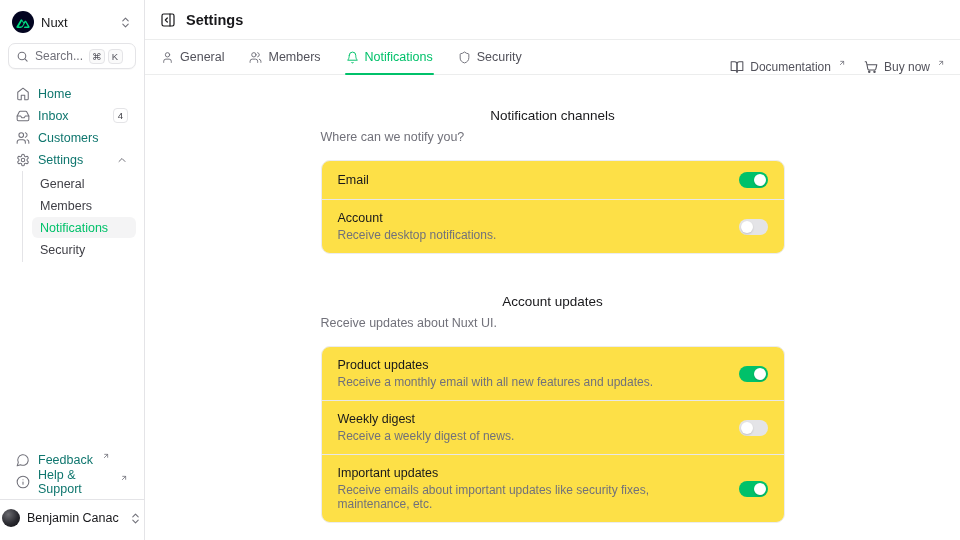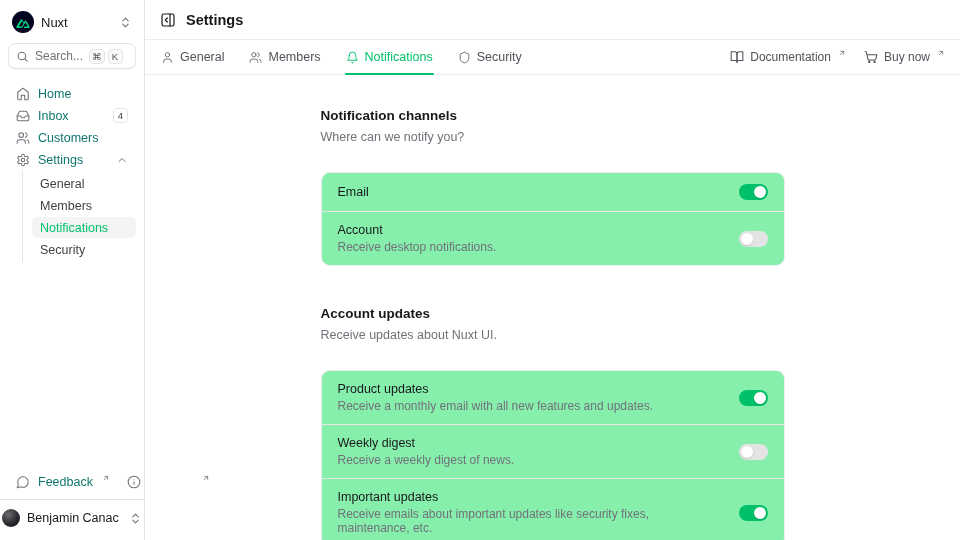--- a/index.html
+++ b/index.html
@@ -63,21 +63,21 @@
     display:flex; flex-direction:column; gap:1px; padding:2px 0;
   }
   .sub-item {
     height:21px; display:flex; align-items:center;
     padding:0 8px; margin-left:9px; border-radius:6px; cursor:pointer;
   }
   .sub-item .label { font-size:12.5px; color:#3f3f46; }
   .sub-item.active { background:#f4f4f5; }
   .sub-item.active .label { color:#00c16a; }
 
-  .sidebar-footer { margin-top:auto; display:flex; flex-direction:row; gap:1px; }
+  .sidebar-footer { margin-top:auto; display:flex; flex-direction:column; gap:1px; }
   .user-section {
     border-top:1px solid #e4e4e7;
     margin:7px -8px 0; padding:7px 0 3px;
   }
   .user-row { display:flex; align-items:center; gap:7px; padding:2px; border-radius:6px; cursor:pointer; }
   .avatar {
     width:18px; height:18px; border-radius:50%;
     background:radial-gradient(circle at 35% 30%, #6b6b70 0%, #2a2a30 55%, #0c0c10 100%);
   }
   .user-name { font-size:12.5px; font-weight:500; color:#18181b; }
@@ -103,34 +103,34 @@
     display:flex; align-items:center; gap:6px;
     font-size:12.5px; color:#52525b; cursor:pointer; position:relative; padding:0 1px;
   }
   .tab svg { stroke:#71717a; }
   .tab.active { color:#00c16a; font-weight:500; }
   .tab.active svg { stroke:#00c16a; }
   .tab.active::after {
     content:""; position:absolute; left:0; right:0; bottom:-1px;
     height:2px; background:#00c16a; border-radius:1px;
   }
-  .tab-actions { margin-left:auto; display:flex; align-items:center; gap:18px; }
+  .tab-actions { margin-left:auto; display:flex; align-items:flex-end; gap:18px; }
   .tb-action {
     display:flex; align-items:center; gap:6px;
     font-size:12px; color:#52525b; cursor:pointer;
   }
 
   
   .main { flex:1; overflow:hidden; background:#fff; }
   .container { width:464px; margin:0 auto; padding-top:33px; }
   .section + .section { margin-top:40px; }
-  .sec-title { font-size:13.5px; font-weight:700; color:#18181b; }
+  .sec-title { font-size:13.5px; font-weight:400; color:#18181b;text-align:center; }
   .sec-desc { font-size:12.5px; color:#71717a; margin-top:7px; }
   .card {
-    margin-top:28px; background:#86efac;
+    margin-top:16px; background:#fde047;
     border:1px solid #ececee; border-radius:9px;
   }
   .row {
     display:flex; align-items:center; gap:16px;
     padding:11px 16px;
   }
   .row + .row { border-top:1px solid #e7e7e9; }
   .row-text { flex:1; }
   .row-title { font-size:12.5px; font-weight:500; color:#18181b; }
   .row-desc { font-size:12px; color:#71717a; margin-top:3px; }

